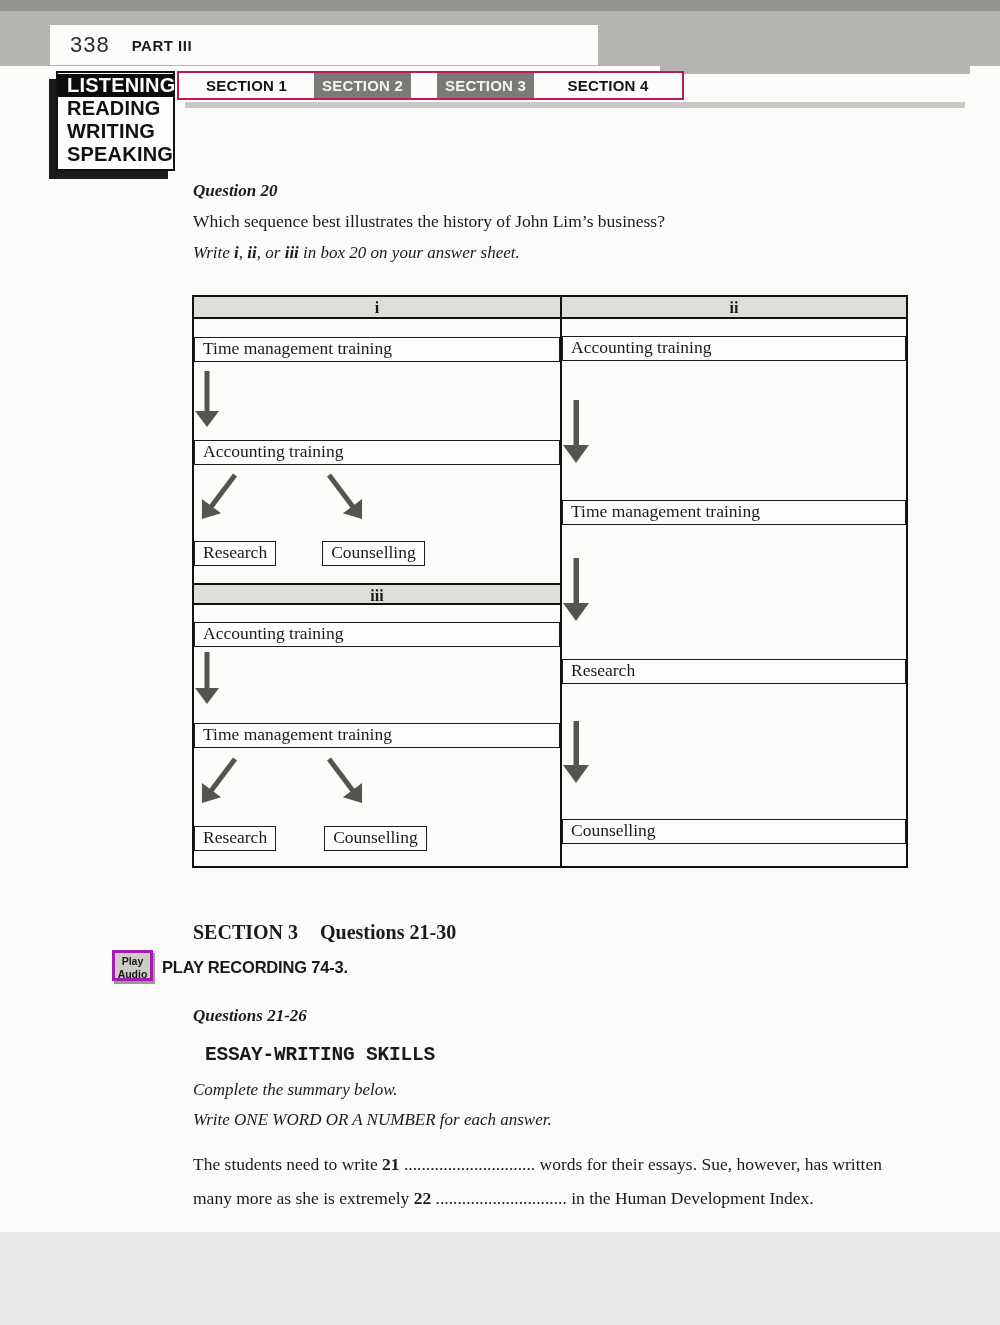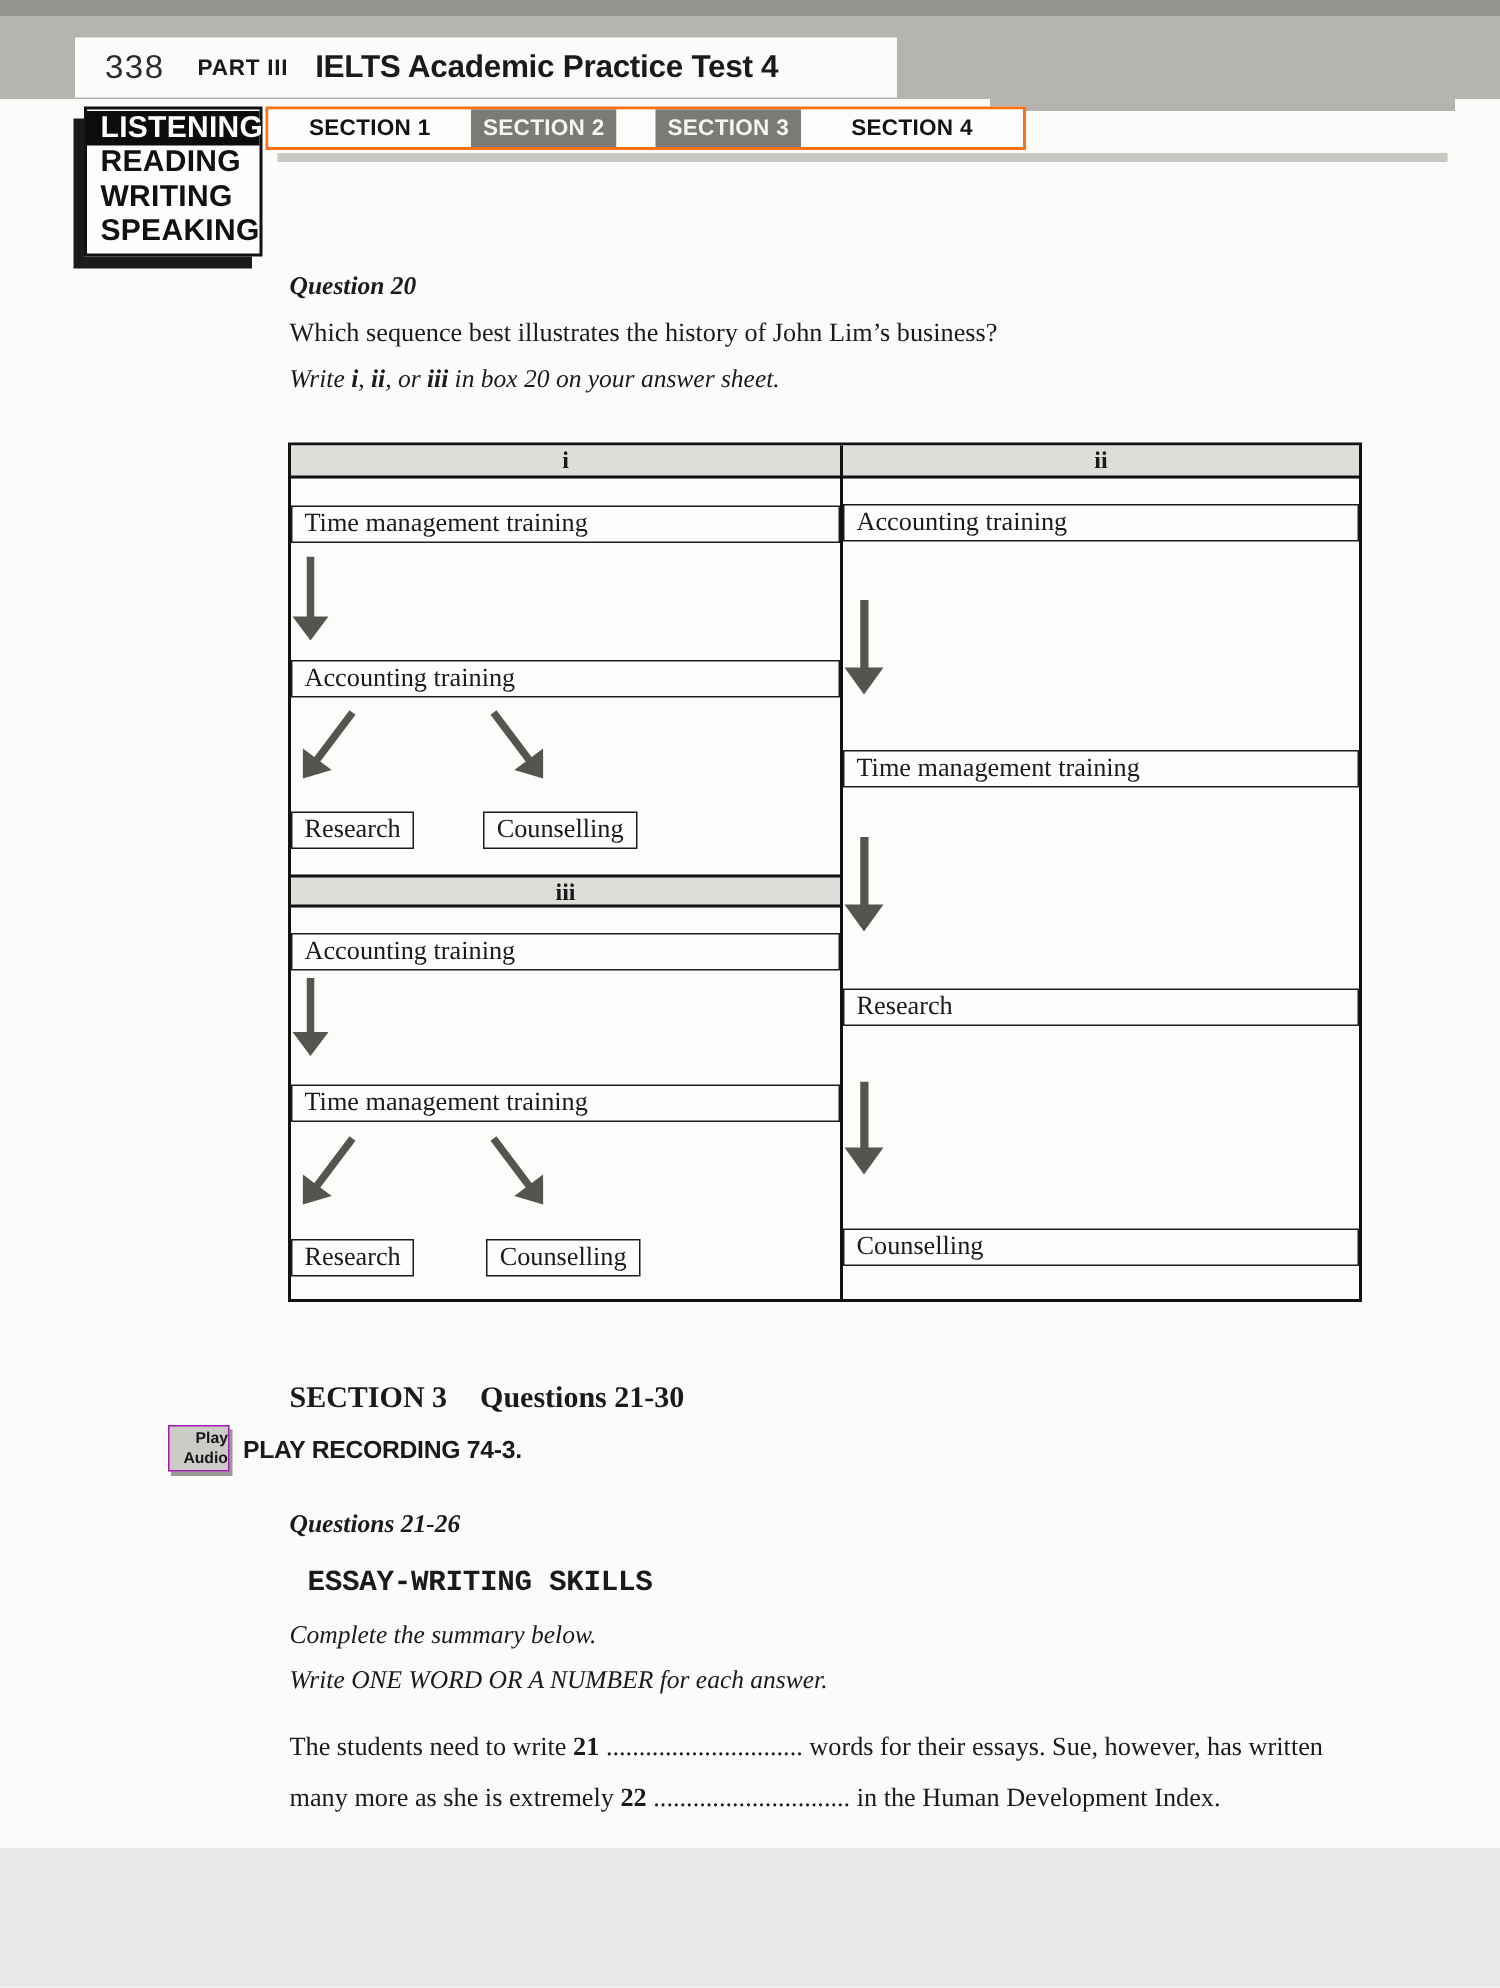--- a/index.html
+++ b/index.html
@@ -32,21 +32,21 @@
     box-shadow:-7px 8px 0 #1b1b1b;
     font-family:"Liberation Sans", sans-serif; font-weight:700; font-size:20px;
     padding:1px 0 3px 0;
   }
   .skills-menu .item { height:23px; line-height:23px; padding-left:9px; letter-spacing:0.2px; color:#111; cursor:default; }
   .skills-menu .item.active { background:#0c0c0c; color:#fdfdfd; }
 
   
   .section-tabs {
     position:absolute; left:177px; top:71px; height:29px; display:flex;
-    background:#fcfcfb; border:2px solid #f97316;
+    background:#fcfcfb; border:2px solid #be185d;
     font-family:"Liberation Sans", sans-serif; font-weight:700; font-size:15px;
   }
   .stab { display:flex; align-items:center; justify-content:center; letter-spacing:0.2px; }
   .stab.light { color:#141414; background:#fcfcfb; }
   .stab.dark  { color:#f5f5f3; background:#7c7a77; }
   .stab-spacer { width:26px; background:#fcfcfb; }
   .tabs-shadow { position:absolute; left:185px; top:102px; width:780px; height:6px; background:#cac8c5; }
 
   
   .q20-heading { position:absolute; left:193px; top:181px; font-size:17px; font-weight:700; font-style:italic; }
@@ -74,24 +74,24 @@
     font-size:17.5px; white-space:nowrap;
   }
   .pair-row { display:flex; }
   .arrow svg { display:block; }
 
   
   .s3-heading { position:absolute; left:193px; top:921px; font-size:20px; font-weight:700; }
   .s3-heading .qrange { margin-left:22px; }
   .play-row { position:absolute; left:112px; top:950px; display:flex; align-items:flex-end; }
   .play-btn {
-    width:41px; height:31px; background:#cccbc8; border:1px solid #a21caf;
+    width:41px; height:31px; background:#cccbc8; border:3px solid #a21caf;
     box-shadow:2px 3px 0 #9a9996;
     font-family:"Liberation Sans", sans-serif; font-weight:700; font-size:10.5px;
-    line-height:13px; text-align:right; color:#161616; padding-top:2px; cursor:pointer;
+    line-height:13px; text-align:center; color:#161616; padding-top:2px; cursor:pointer;
   }
   .play-label {
     font-family:"Liberation Sans", sans-serif; font-weight:700; font-size:16.5px;
     margin-left:9px; padding-bottom:4px; letter-spacing:-0.2px;text-align:right;
   }
   .s3-sub { position:absolute; left:193px; top:1006px; font-size:17px; font-weight:700; font-style:italic; }
   .s3-title { position:absolute; left:205px; top:1044px; font-size:19.5px; font-weight:700; letter-spacing:-0.2px;font-family:Liberation Mono, monospace; }
   .s3-instr1 { position:absolute; left:193px; top:1080px; font-size:17px; font-style:italic; }
   .s3-instr2 { position:absolute; left:193px; top:1110px; font-size:17px; font-style:italic; white-space:pre-wrap; }
   .s3-instr2 b { font-weight:400; }
@@ -104,21 +104,20 @@
 </head>
 <body>
 
 <div class="page">
 
   <div class="top-band"></div>
   <div class="top-band-ext"></div>
   <div class="header-box">
     <span class="page-num">338</span>
     <span class="part-label">PART III</span>
-    <span class="book-title">IELTS Academic Practice Test 4</span>
   </div>
 
   <div class="skills-menu">
     <div class="item active">LISTENING</div>
     <div class="item">READING</div>
     <div class="item">WRITING</div>
     <div class="item">SPEAKING</div>
   </div>
 
   <div class="tabs-shadow"></div>

